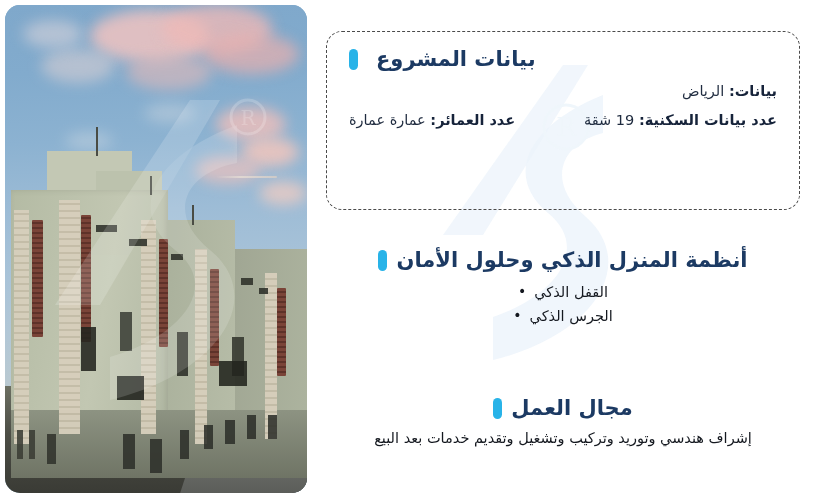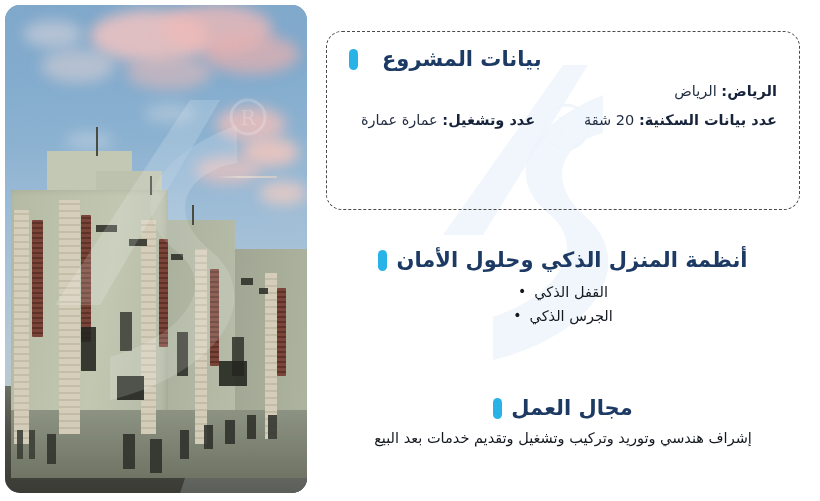--- a/index.html
+++ b/index.html
@@ -264,21 +264,21 @@
     border: 1.6px dashed #4a4a4a;
     border-radius: 16px;
     padding: 10px 22px 10px 22px;
   }
 
   .heading {
     display: flex;
     flex-direction: row-reverse;
     align-items: center;
     justify-content: flex-start;
-    gap: 24px;
+    gap: 18px;
     color: #1c3a63;
     font-size: 21px;
     font-weight: bold;
     line-height: 1.35;
     white-space: nowrap;
   }
   .heading-pill {
     display: inline-block;
     width: 9px;
     height: 21px;
@@ -303,21 +303,21 @@
     align-items: baseline;
     gap: 14px;
     font-size: 14.5px;
     color: #1b2a43;
     line-height: 1.5;
     white-space: nowrap;
   }
   .row.single { justify-content: center; }
   .field { display: inline-block; }
   .label { font-weight: bold; color: #16233a; }
-  .value { font-weight: normal; color: #1f2b3f; margin-left: 12px; }
+  .value { font-weight: normal; color: #1f2b3f; }
 
   
   .section {
     position: absolute;
     right: 20px;
     width: 474px;
     text-align: center;
   }
   .sec-smart { top: 248px; }
   .sec-work  { top: 396px; }
@@ -460,32 +460,32 @@
 
       <div class="heading card-heading">
         <span class="heading-pill"></span>
         <span class="heading-text">بيانات المشروع</span>
       </div>
 
       <div class="rows">
 
         <div class="row">
           <span class="field">
-            <span class="label">الرياض:</span>
+            <span class="label">بيانات:</span>
             <span class="value">الرياض</span>
           </span>
         </div>
 
         <div class="row">
           <span class="field">
             <span class="label">عدد بيانات السكنية:</span>
-            <span class="value">20 شقة</span>
+            <span class="value">19 شقة</span>
           </span>
           <span class="field">
-            <span class="label">عدد وتشغيل:</span>
+            <span class="label">عدد العمائر:</span>
             <span class="value">عمارة عمارة</span>
           </span>
         </div>
 
 
       </div>
     </div>
 
     <div class="section sec-smart">
       <div class="sec-heading">

